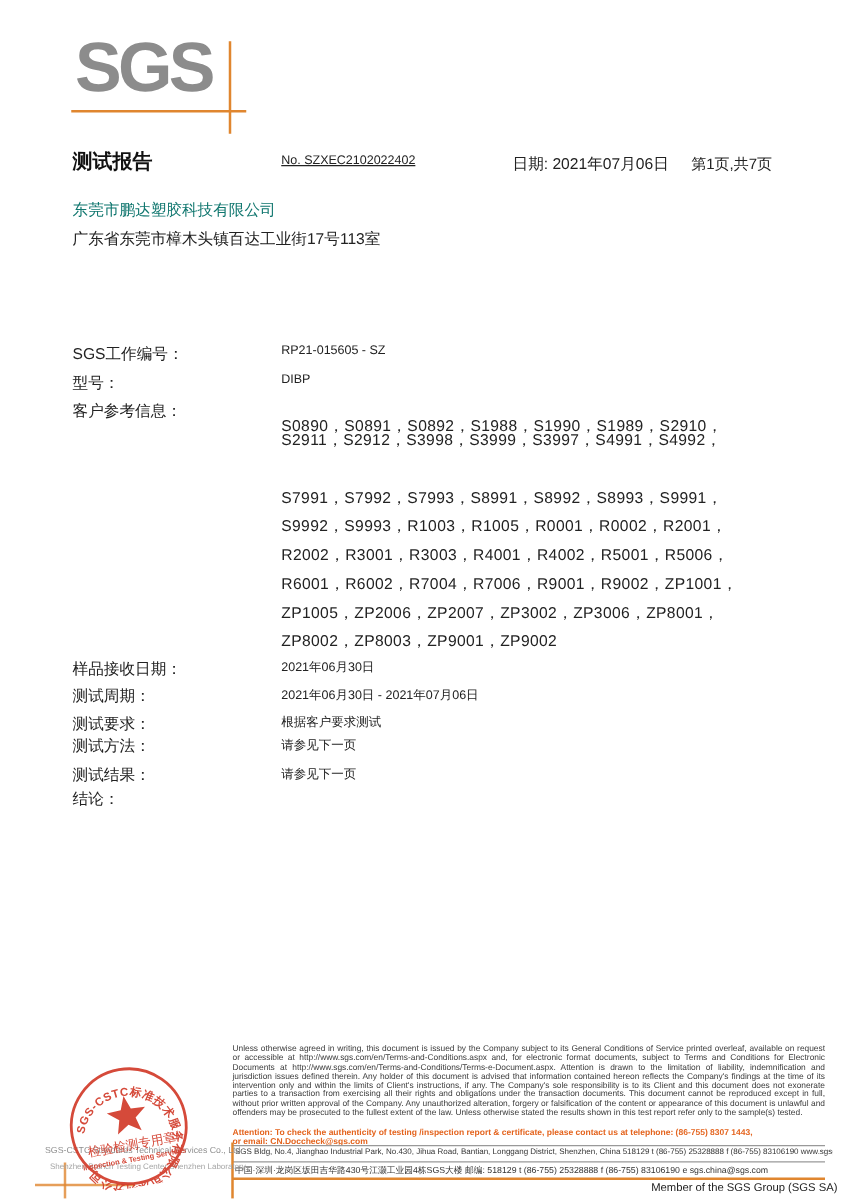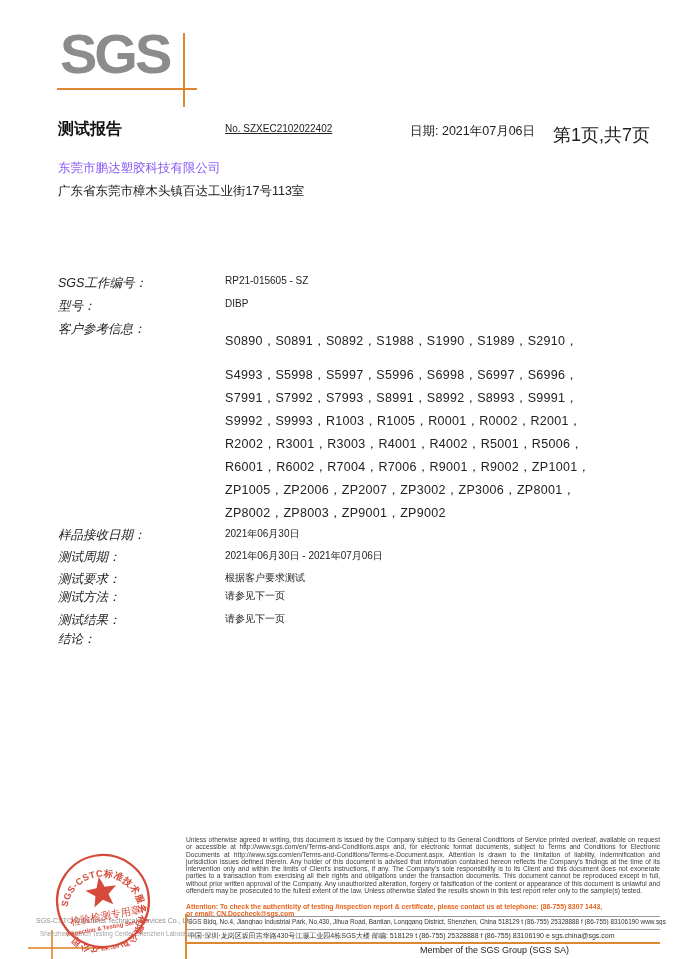--- a/index.html
+++ b/index.html
@@ -9,42 +9,42 @@
   
   .logo-text{position:absolute;left:60px;top:26px;font-size:56px;font-weight:bold;
     color:#8c8c8c;letter-spacing:-3px;line-height:1;}
   .crop-h{position:absolute;background:#e0862f;height:2px;}
   .crop-v{position:absolute;background:#e0862f;width:2px;}
 
   
   .doc-title{position:absolute;left:58px;top:119px;font-size:16px;font-weight:bold;color:#111;}
   .report-no{position:absolute;left:225px;top:123px;font-size:10px;color:#222;text-decoration:underline;}
   .hdr-date{position:absolute;left:410px;top:123px;font-size:12.5px;color:#222;}
-  .hdr-page{position:absolute;left:553px;top:123px;font-size:18px;color:#222;}
+  .hdr-page{position:absolute;left:553px;top:123px;font-size:12px;color:#222;}
 
   
-  .company{position:absolute;left:58px;top:160px;font-size:12.5px;color:#8b5cf6;}
+  .company{position:absolute;left:58px;top:160px;font-size:12.5px;color:#0f766e;}
   .addr{position:absolute;left:58px;top:183px;font-size:12.5px;color:#222;}
 
   
   .statement{position:absolute;left:58px;top:250px;font-size:12.5px;font-weight:bold;color:#111;}
-  .flabel{position:absolute;left:58px;font-size:12.5px;color:#222;font-style:italic;}
+  .flabel{position:absolute;left:58px;font-size:12.5px;color:#222;}
   .fvalue{position:absolute;left:225px;font-size:10px;color:#222;}
   .refline{position:absolute;left:225px;font-size:12.5px;color:#222;letter-spacing:0.3px;}
   .conclusion-p{position:absolute;left:225px;top:627px;width:424px;font-size:12.5px;
     line-height:18px;color:#222;text-align:justify;}
 
   
   .disclaimer{position:absolute;left:186px;top:836px;width:474px;font-size:6.7px;
     line-height:7.3px;color:#3c3c3c;text-align:justify;}
   .attn{position:absolute;left:186px;width:478px;font-size:6.8px;font-weight:bold;color:#e4641e;}
   .addr-en{position:absolute;left:188px;top:918px;width:478px;font-size:6.4px;color:#333;white-space:nowrap;overflow:hidden;}
   .addr-cn{position:absolute;left:188px;top:931px;width:478px;font-size:7px;color:#333;white-space:nowrap;overflow:hidden;}
   .sep{position:absolute;background:#999;height:1px;}
-  .member{position:absolute;left:420px;top:945px;width:250px;text-align:left;
+  .member{position:absolute;left:420px;top:945px;width:250px;text-align:right;
     font-size:9px;color:#222;}
 
   
   .stamp-wrap{position:absolute;left:54px;top:852px;width:98px;height:98px;
     transform:rotate(-10deg);opacity:0.92;}
   .gray-co1{position:absolute;left:36px;top:917px;font-size:7px;color:#8f8f8f;white-space:nowrap;}
   .gray-co2{position:absolute;left:40px;top:930px;font-size:6.4px;color:#a5a5a5;white-space:nowrap;}
 </style>
 </head>
 <body>
@@ -65,21 +65,21 @@
 
 
   <div class="flabel" style="top:275px;">SGS工作编号：</div>
   <div class="fvalue" style="top:275px;">RP21-015605 - SZ</div>
 
   <div class="flabel" style="top:298px;">型号：</div>
   <div class="fvalue" style="top:298px;">DIBP</div>
 
   <div class="flabel" style="top:321px;">客户参考信息：</div>
   <div class="refline" style="top:321px;margin-top:12px;">S0890，S0891，S0892，S1988，S1990，S1989，S2910，</div>
-  <div class="refline" style="top:367px;">S4993，S5998，S5997，S5996，S6998，S6997，S6996，</div>
+  <div class="refline" style="top:344px;">S2911，S2912，S3998，S3999，S3997，S4991，S4992，</div>
   <div class="refline" style="top:390px;">S7991，S7992，S7993，S8991，S8992，S8993，S9991，</div>
   <div class="refline" style="top:413px;">S9992，S9993，R1003，R1005，R0001，R0002，R2001，</div>
   <div class="refline" style="top:436px;">R2002，R3001，R3003，R4001，R4002，R5001，R5006，</div>
   <div class="refline" style="top:459px;">R6001，R6002，R7004，R7006，R9001，R9002，ZP1001，</div>
   <div class="refline" style="top:482px;">ZP1005，ZP2006，ZP2007，ZP3002，ZP3006，ZP8001，</div>
   <div class="refline" style="top:505px;">ZP8002，ZP8003，ZP9001，ZP9002</div>
 
   <div class="flabel" style="top:527px;">样品接收日期：</div>
   <div class="fvalue" style="top:527px;">2021年06月30日</div>
 

